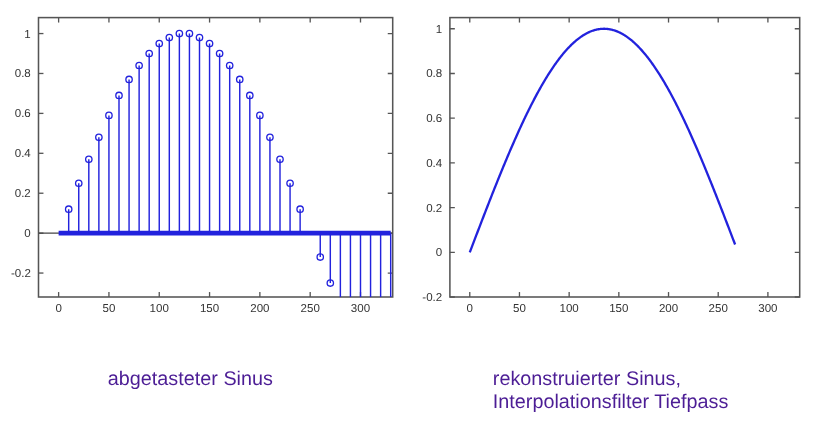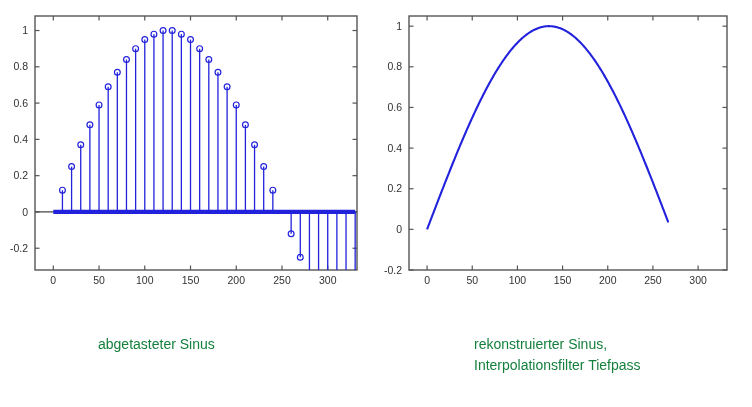--- a/index.html
+++ b/index.html
@@ -24,28 +24,28 @@
     position: absolute;
   }
   #panel-left  { left: 0px;   top: 0px; width: 376px; height: 310px; }
   #panel-right { left: 376px; top: 0px; width: 376px; height: 310px; }
 
   .plot-svg { display: block; }
 
   .caption {
     position: absolute;
     font-family: "Liberation Sans", sans-serif;
-    font-size: 14px;
-    color: #15803d;
+    font-size: 18px;
+    color: #4c1d95;
     line-height: 21px;
     white-space: pre-line;
     letter-spacing: 0px;
   }
   #caption-left  { left: 98px;  top: 334px; }
-  #caption-right { left: 474px; top: 334px; }
+  #caption-right { left: 448px; top: 334px; }
 
   .tick-label {
     font-family: "Liberation Sans", sans-serif;
     font-size: 10.5px;
     fill: #333333;
   }
 </style>
 </head>
 <body>
 

